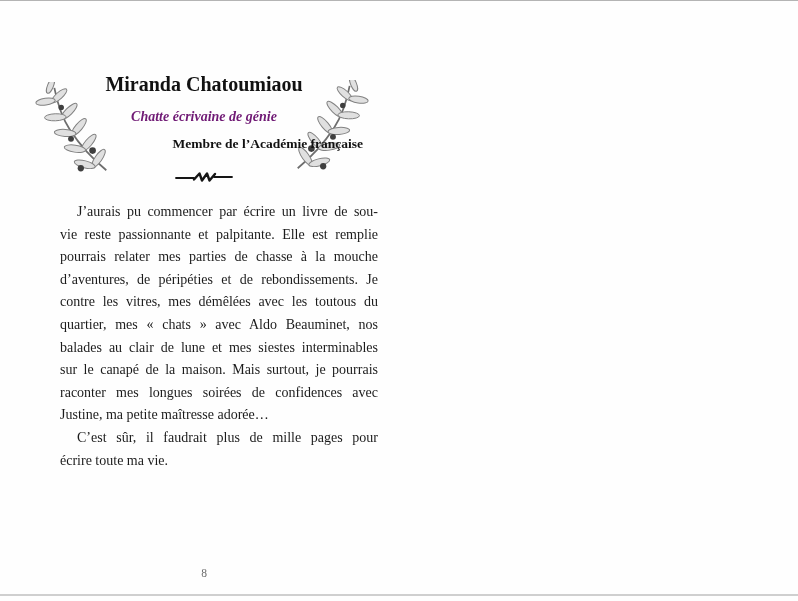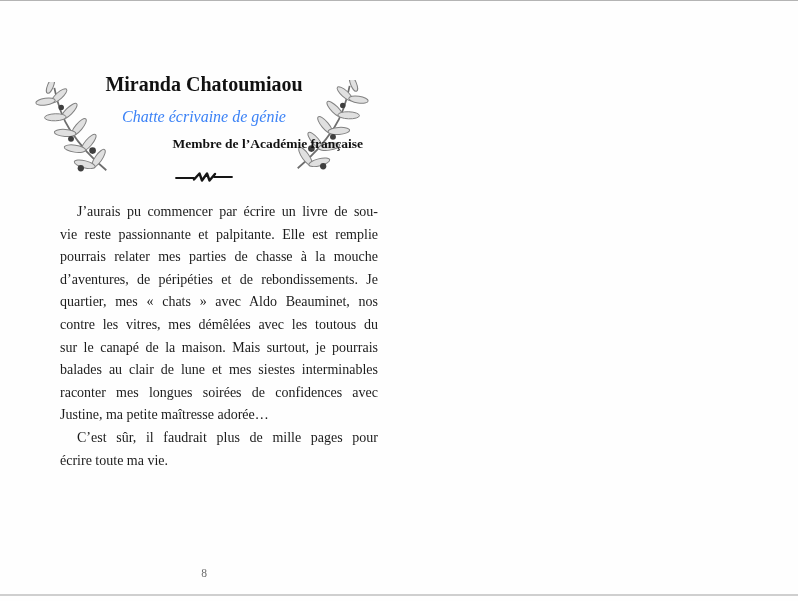--- a/index.html
+++ b/index.html
@@ -12,21 +12,21 @@
   .edge.top{top:0;height:1px;background:#b4b4b4;}
   .edge.bottom{top:594px;height:2px;background:#cfcfcf;}
 
   .page{position:absolute;top:0;height:464px;width:399px;}
   .page.left{left:0;}
   .page.right{left:399px;}
 
   
   .chapter-header{position:absolute;left:45px;top:72px;width:318px;text-align:center;}
   .author-name{margin:0;font-size:20px;font-weight:bold;line-height:24px;color:#111;}
-  .author-role{margin:11px 0 0 0;font-size:16px;font-style:italic;line-height:19px;color:#3b82f6;}
+  .author-role{margin:11px 0 0 0;font-size:14px;font-style:italic;line-height:19px;color:#701a75;font-weight:bold;}
   .author-membership{margin:9px 0 0 0;font-size:13.5px;font-weight:bold;line-height:18px;color:#111;text-align:right;}
   .divider-wrap{margin-top:17px;height:14px;}
 
   .branch{position:absolute;width:78px;height:98px;}
   .branch.left-branch{left:33px;top:82px;}
   .branch.right-branch{left:293px;top:80px;transform:scaleX(-1);}
 
   
   .body-text{position:absolute;font-size:14px;}
   .body-text.left-body{left:60px;top:201px;width:318px;}
@@ -110,24 +110,24 @@
           </g>
         </svg>
       </div>
     </header>
 
     <div class="body-text left-body">
         <div class="line indent">J’aurais pu commencer par écrire un livre de sou-</div>
         <div class="line">vie reste passionnante et palpitante. Elle est remplie</div>
         <div class="line">pourrais relater mes parties de chasse à la mouche</div>
         <div class="line">d’aventures, de péripéties et de rebondissements. Je</div>
+        <div class="line">contre les vitres, mes démêlées avec les toutous du</div>
         <div class="line">quartier, mes « chats » avec Aldo Beauminet, nos</div>
-        <div class="line">contre les vitres, mes démêlées avec les toutous du</div>
+        <div class="line">balades au clair de lune et mes siestes interminables</div>
         <div class="line">sur le canapé de la maison. Mais surtout, je pourrais</div>
-        <div class="line">balades au clair de lune et mes siestes interminables</div>
         <div class="line">raconter mes longues soirées de confidences avec</div>
         <div class="line end">Justine, ma petite maîtresse adorée…</div>
         <div class="line indent">C’est sûr, il faudrait plus de mille pages pour</div>
         <div class="line end">écrire toute ma vie.</div>
       </div>
 
     <div class="pnum left-num">8</div>
   </section>
 
   <section class="page right">

